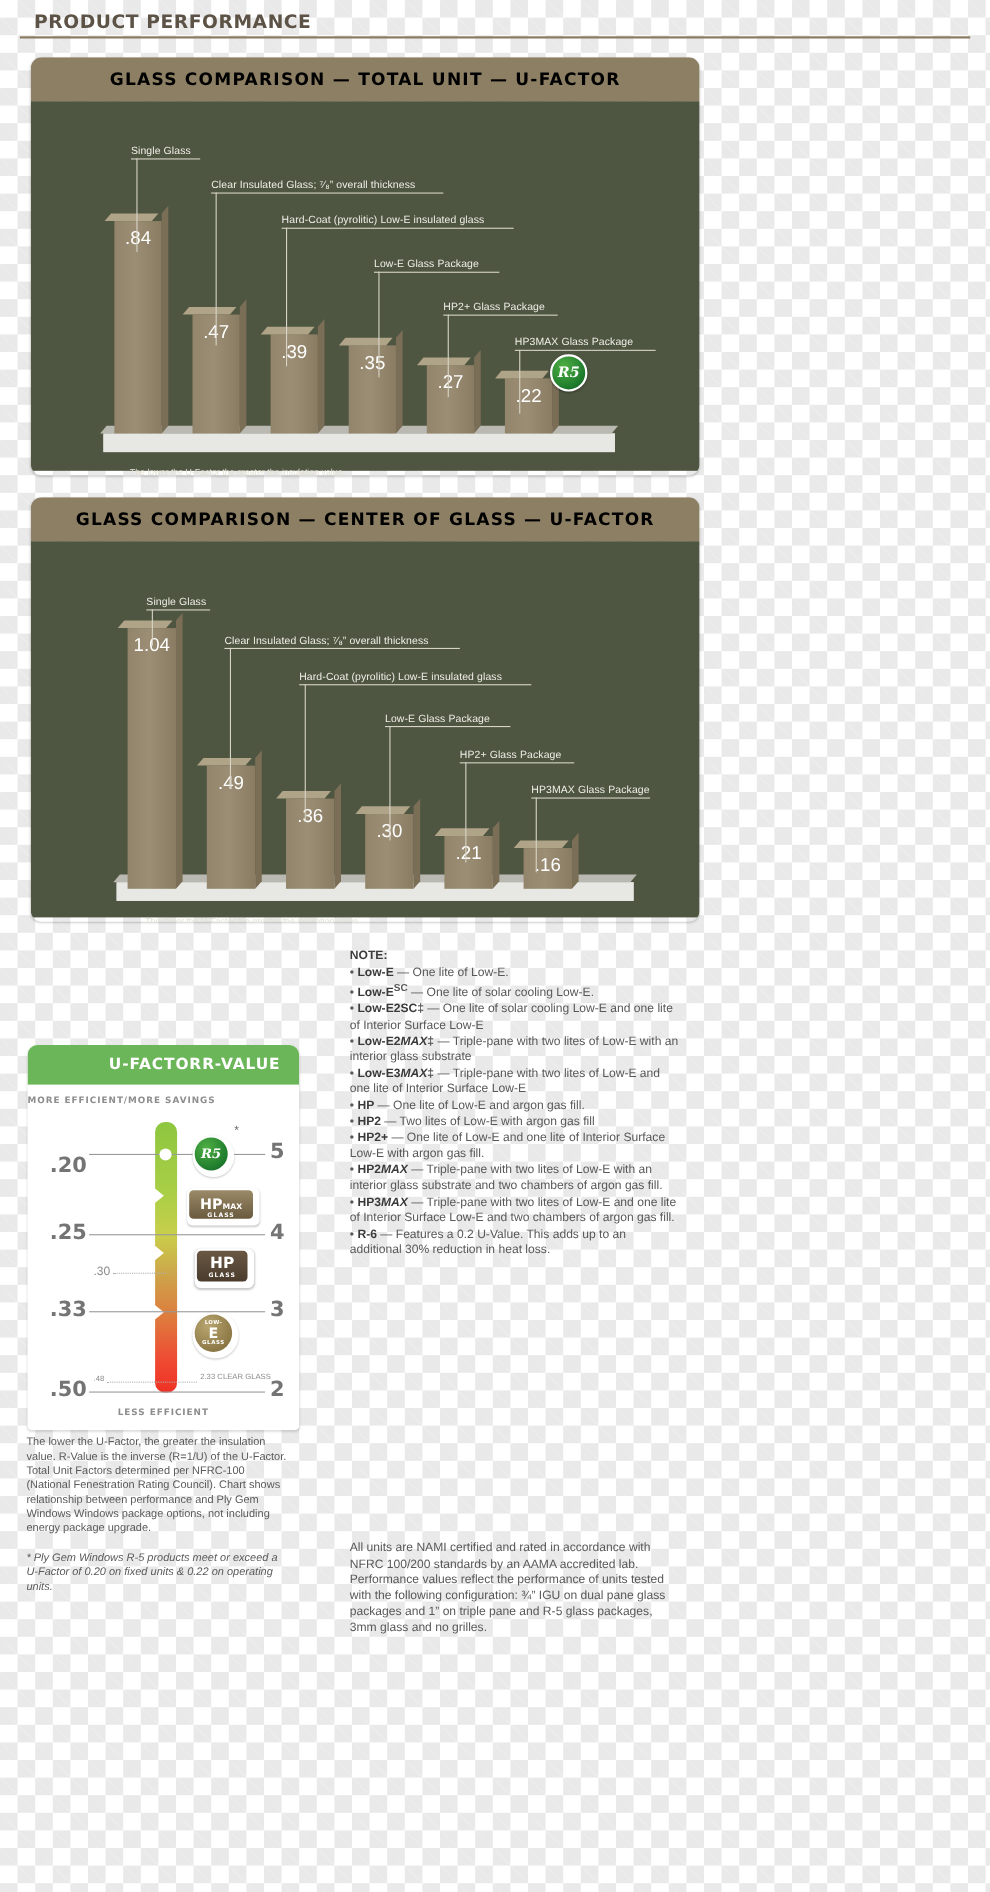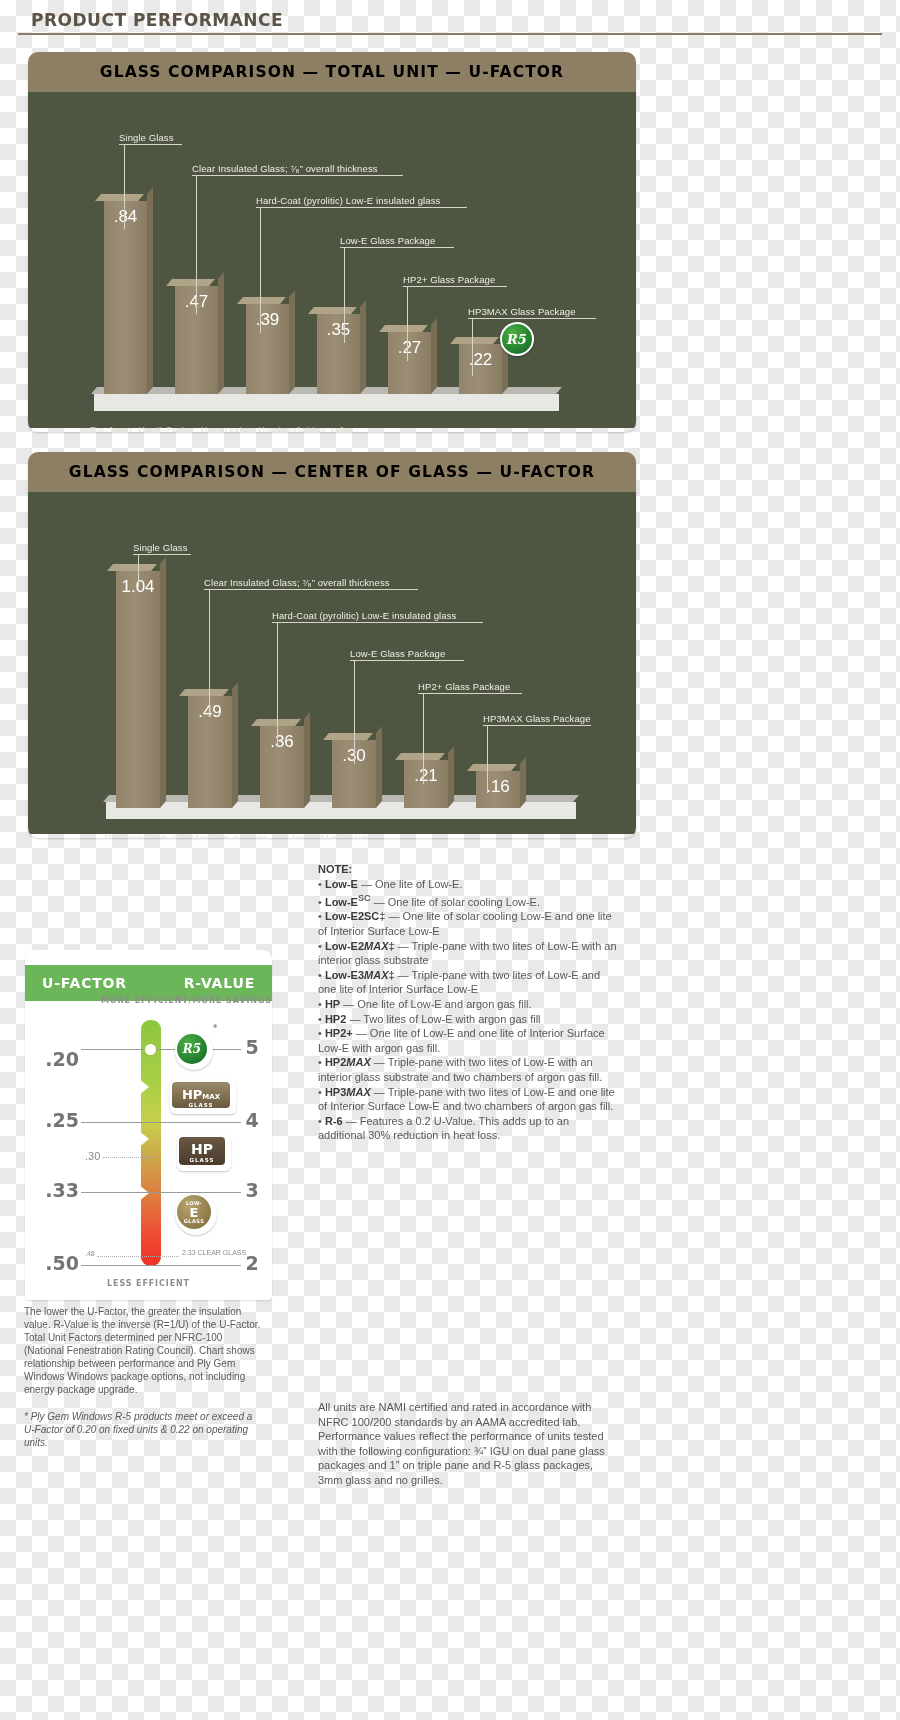--- a/index.html
+++ b/index.html
@@ -53,40 +53,40 @@
   .slab .edge{position:absolute;left:0;top:-7px;width:100%;height:7px;
               background:#b9b9b2;transform:skewX(-40deg);}
 
   
   .callout{position:absolute;color:#f0efe8;font-size:9.5px;white-space:nowrap;
            font-family:"Liberation Sans",sans-serif;letter-spacing:.1px;}
   .lead-h{position:absolute;height:1px;background:#d7d5c8;}
   .lead-v{position:absolute;width:1px;background:#d7d5c8;}
 
   .foot{position:absolute;color:#e2e0d2;font-size:8px;line-height:11.5px;
-        font-family:Liberation Mono, monospace;}
+        font-family:Liberation Sans, sans-serif;margin-left:28px;}
 
   
   .r5badge{position:absolute;width:34px;height:34px;border-radius:50%;
            background:radial-gradient(circle at 35% 30%,#4eae43,#1d7a2c 70%,#125a21);
            border:2.5px solid #ffffff;box-sizing:border-box;
            display:flex;align-items:center;justify-content:center;
            box-shadow:0 1px 2px rgba(0,0,0,.35);}
   .r5badge span{color:#fff;font-family:"DejaVu Serif",serif;font-weight:bold;
                 font-size:13px;font-style:italic;line-height:1;}
 
   
   #scale-card{position:absolute;left:25px;top:950px;width:247px;height:350px;
               background:#fff;border-radius:9px 9px 4px 4px;overflow:hidden;
               box-shadow:0 1px 2px rgba(0,0,0,.13);}
   #scale-head{background:#6cb65a;color:#fff;height:36px;display:flex;
-              align-items:center;justify-content:space-between;padding:0 17px;
+              align-items:center;justify-content:flex-end;padding:0 17px;
               font-family:"DejaVu Sans",sans-serif;font-weight:bold;font-size:14px;
-              letter-spacing:.8px;margin-top:15px;}
-  .scale-sub{position:absolute;left:0;right:0;top:46px;text-align:right;
+              letter-spacing:.8px;}
+  .scale-sub{position:absolute;left:0;right:0;top:46px;text-align:left;
              font-family:"DejaVu Sans",sans-serif;font-weight:bold;
              font-size:8px;letter-spacing:.9px;color:#8d8d8d;}
   .scale-foot{position:absolute;left:0;right:0;bottom:12px;text-align:center;
               font-family:"DejaVu Sans",sans-serif;font-weight:bold;
               font-size:8px;letter-spacing:.9px;color:#8d8d8d;}
   .gradbar{position:absolute;left:116px;top:70px;width:20px;height:246px;border-radius:9px;
            background:linear-gradient(180deg,#8dc63f 0%,#a9cf46 26%,#c9ce4a 42%,
                       #cda64a 56%,#e0763c 74%,#ef4b33 88%,#ee3124 100%);}
   .uline{position:absolute;left:56px;width:160px;height:1px;background:#9a9a9a;}
   .ulab{position:absolute;left:8px;width:46px;text-align:right;

